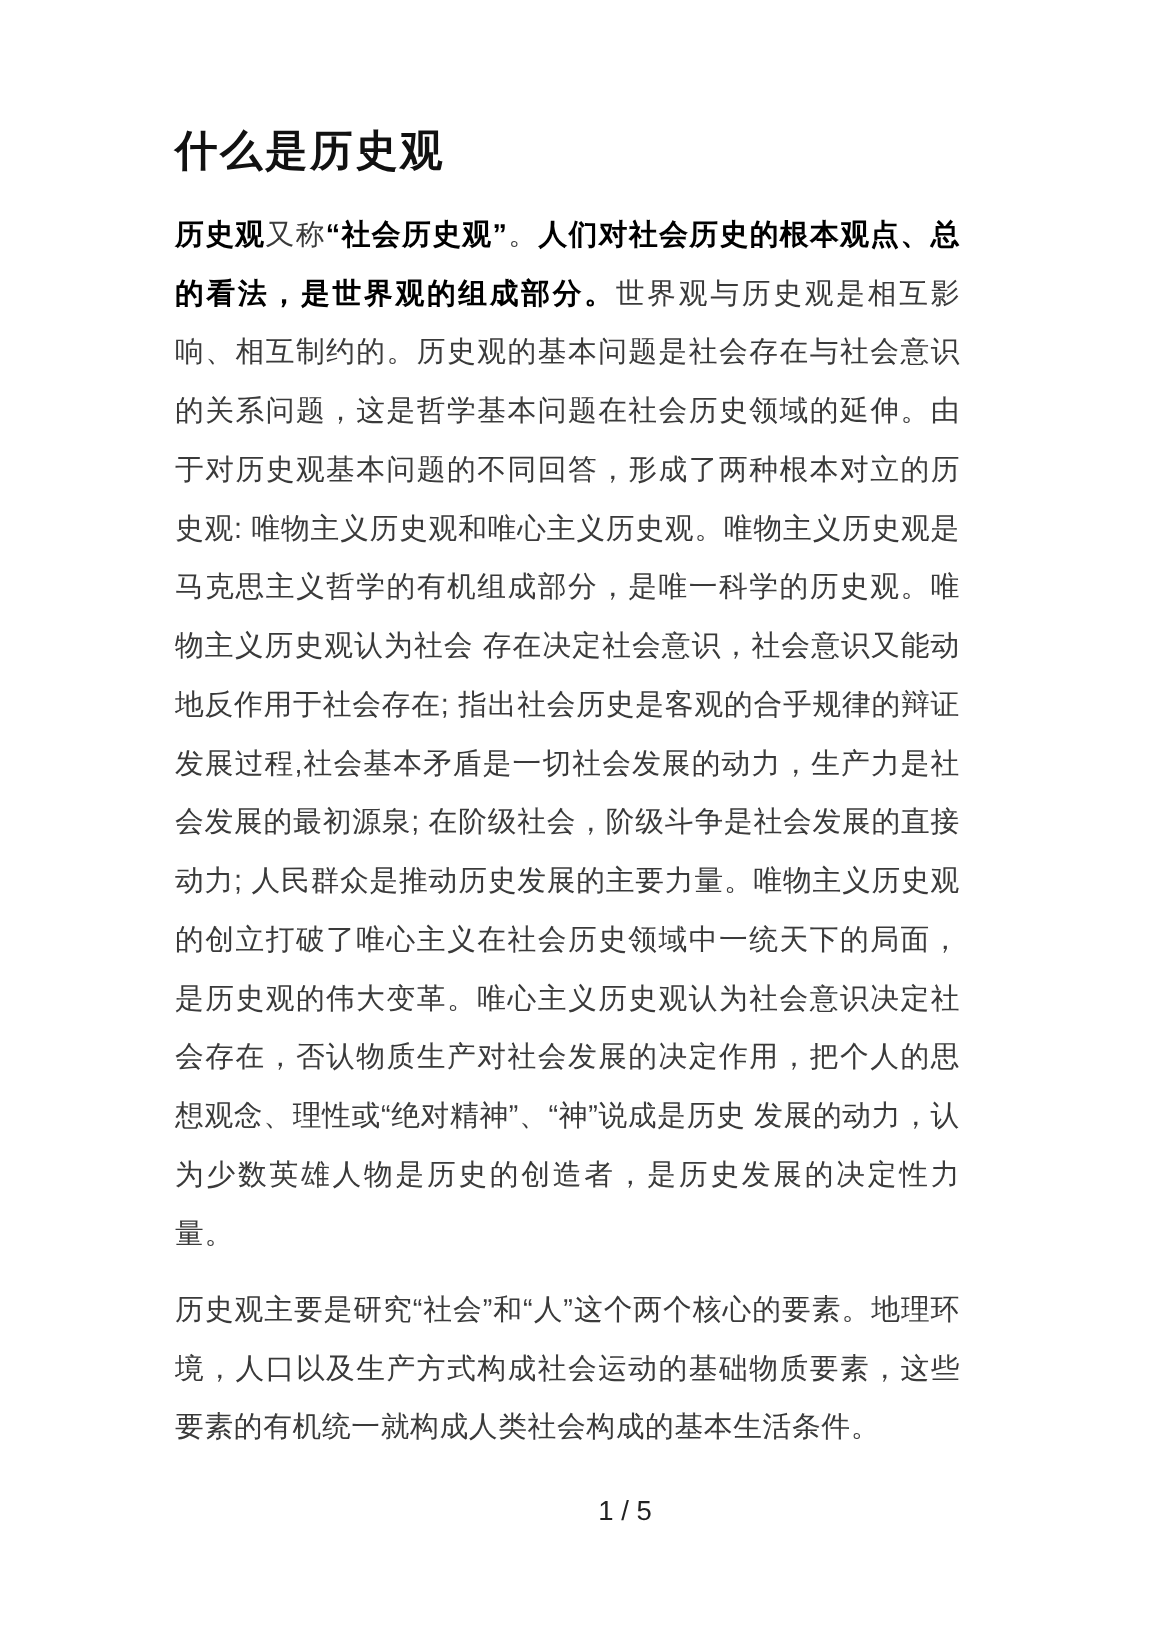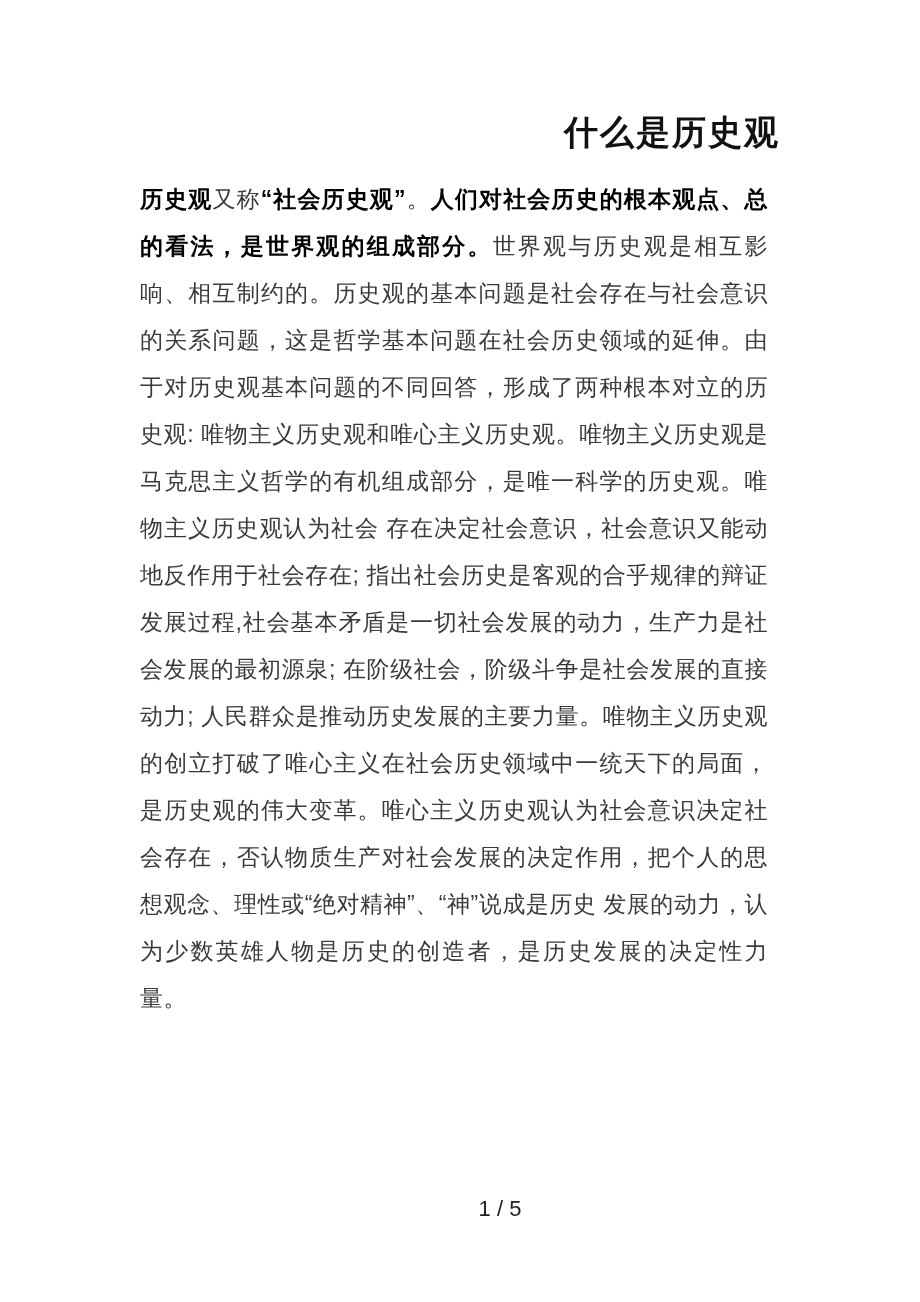--- a/index.html
+++ b/index.html
@@ -15,22 +15,22 @@
     box-sizing: border-box;
     padding: 98px 140px 0 140px;
     font-family: "Liberation Sans", sans-serif;
     overflow: hidden;
   }
   .title {
     font-family: "Liberation Serif", serif;
     font-size: 34px;
     font-weight: 700;
     color: #111111;
-    text-align: right;
-    margin: 12px 0 20px 0;
+    text-align: left;
+    margin: 0 0 20px 0;
     letter-spacing: 2px;
   }
   .body-text {
     font-size: 23px;
     line-height: 47px;
     color: #3a3a3a;
     text-align: justify;
     text-justify: inter-ideograph;
     letter-spacing: 0.5px;
     margin: 0 12px 14px 0;
@@ -53,16 +53,17 @@
 </style>
 </head>
 <body>
 
 <div class="page">
 
   <h1 class="title">什么是历史观</h1>
 
   <p class="body-text"><b class="run-bold">历史观</b><span>又称</span><b class="run-bold">“社会历史观”</b><span>。</span><b class="run-bold">人们对社会历史的根本观点、总的看法，是世界观的组成部分。</b><span>世界观与历史观是相互影响、相互制约的。历史观的基本问题是社会存在与社会意识的关系问题，这是哲学基本问题在社会历史领域的延伸。由于对历史观基本问题的不同回答，形成了两种根本对立的历史观: 唯物主义历史观和唯心主义历史观。唯物主义历史观是马克思主义哲学的有机组成部分，是唯一科学的历史观。唯物主义历史观认为社会 存在决定社会意识，社会意识又能动地反作用于社会存在; 指出社会历史是客观的合乎规律的辩证发展过程,社会基本矛盾是一切社会发展的动力，生产力是社会发展的最初源泉; 在阶级社会，阶级斗争是社会发展的直接动力; 人民群众是推动历史发展的主要力量。唯物主义历史观的创立打破了唯心主义在社会历史领域中一统天下的局面，是历史观的伟大变革。唯心主义历史观认为社会意识决定社会存在，否认物质生产对社会发展的决定作用，把个人的思想观念、理性或“绝对精神”、“神”说成是历史 发展的动力，认为少数英雄人物是历史的创造者，是历史发展的决定性力量。</span></p>
 
+  <p class="body-text">历史观主要是研究“社会”和“人”这个两个核心的要素。地理环境，人口以及生产方式构成社会运动的基础物质要素，这些要素的有机统一就构成人类社会构成的基本生活条件。</p>
 
   <div class="footer">1 / 5</div>
 
 </div>
 
 </body></html>

